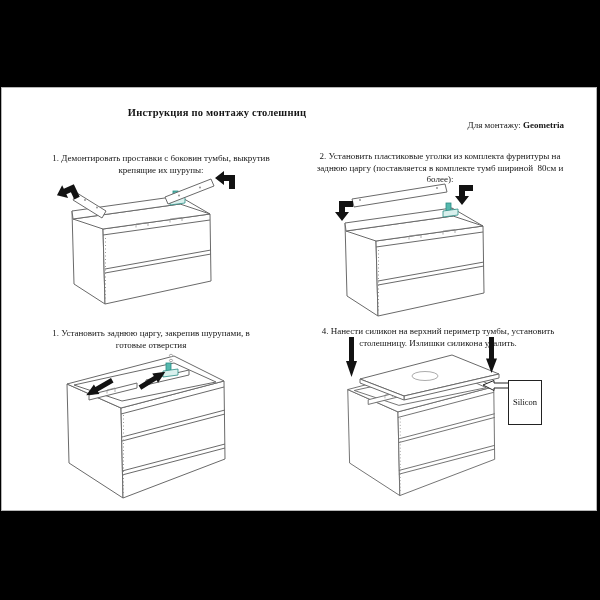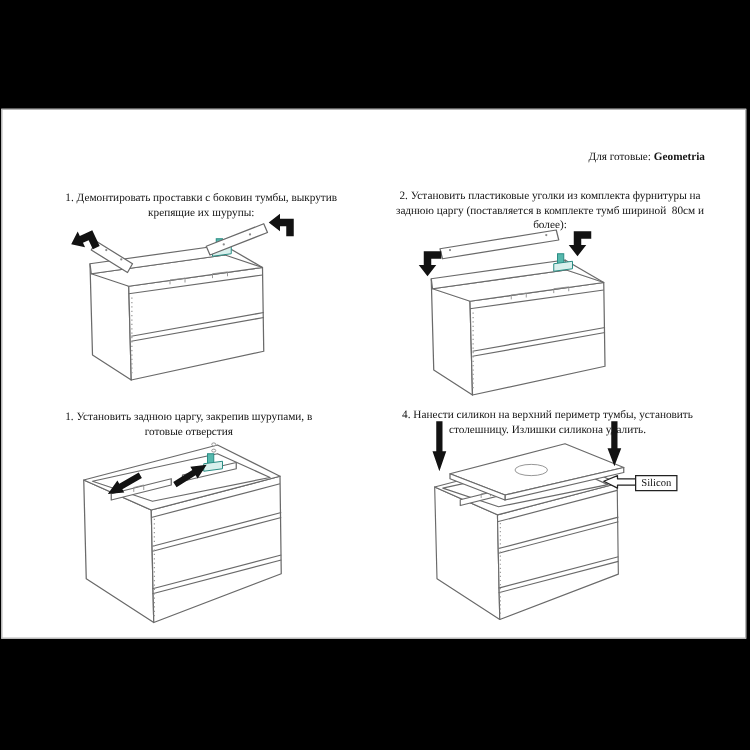--- a/index.html
+++ b/index.html
@@ -26,21 +26,21 @@
   #step2{left:310px;top:63px;width:256px;}
   #step3{left:40px;top:240px;width:218px;}
   #step4{left:310px;top:238px;width:252px;}
   .fig{position:absolute;}
   #fig1{left:50px;top:83px;}
   #fig2{left:325px;top:93px;}
   #fig3{left:45px;top:261px;}
   #fig4{left:335px;top:245px;}
   .silicon-label{
     position:absolute;left:506px;top:292px;background:#fff;border:1px solid #222;
-    font-size:8.5px;line-height:11px;padding:0 4px;color:#111;
+    font-size:8.5px;line-height:11px;padding:16px 4px;color:#111;
   }
   
   .fc{fill:#fff;stroke:#6a6a6a;stroke-width:1;stroke-linejoin:round;}
   .ln{fill:none;stroke:#6a6a6a;stroke-width:1;stroke-linejoin:round;}
   .thin{fill:none;stroke:#8a8a8a;stroke-width:.7;}
   .ar{fill:#121212;stroke:none;}
   .dots{fill:none;stroke:#999;stroke-width:1;stroke-dasharray:1 2.5;}
   .tealA{fill:#56b8ad;stroke:#2a8d84;stroke-width:.8;}
   .tealB{fill:#d9f0ed;stroke:#2a8d84;stroke-width:.8;}
   .hole{fill:#fff;stroke:#888;stroke-width:.7;}
@@ -95,23 +95,24 @@
       <g>
         <rect class="tealA" x="117" y="14" width="5" height="8"></rect>
         <polygon class="tealB" points="114,22 129,20 129,26 114,28"></polygon>
       </g>
     </g>
   </defs>
 </svg>
 
 <div class="page">
 
+  <div class="title">Инструкция по монтажу столешниц</div>
 
   <div class="models">
-    <span>Для готовые:</span>
+    <span>Для монтажу:</span>
     <b>Geometria</b>
   </div>
 
   <div class="step" id="step1">1. Демонтировать проставки с боковин тумбы, выкрутив крепящие их шурупы:</div>
   <div class="step" id="step2">2. Установить пластиковые уголки из комплекта фурнитуры на заднюю царгу (поставляется в комплекте тумб шириной  80см и более):</div>
   <div class="step" id="step3">1. Установить заднюю царгу, закрепив шурупами, в готовые отверстия</div>
   <div class="step" id="step4">4. Нанести силикон на верхний периметр тумбы, установить столешницу. Излишки силикона удалить.</div>
 
   <svg class="fig" id="fig1" width="195" height="148" viewBox="0 0 195 148">
     <use href="#cabA"></use>

